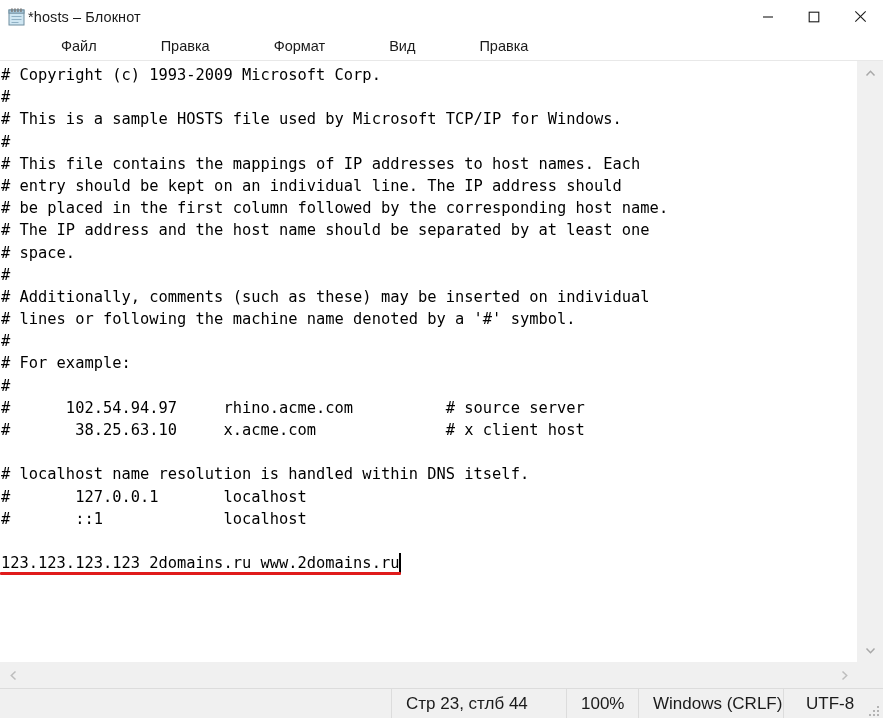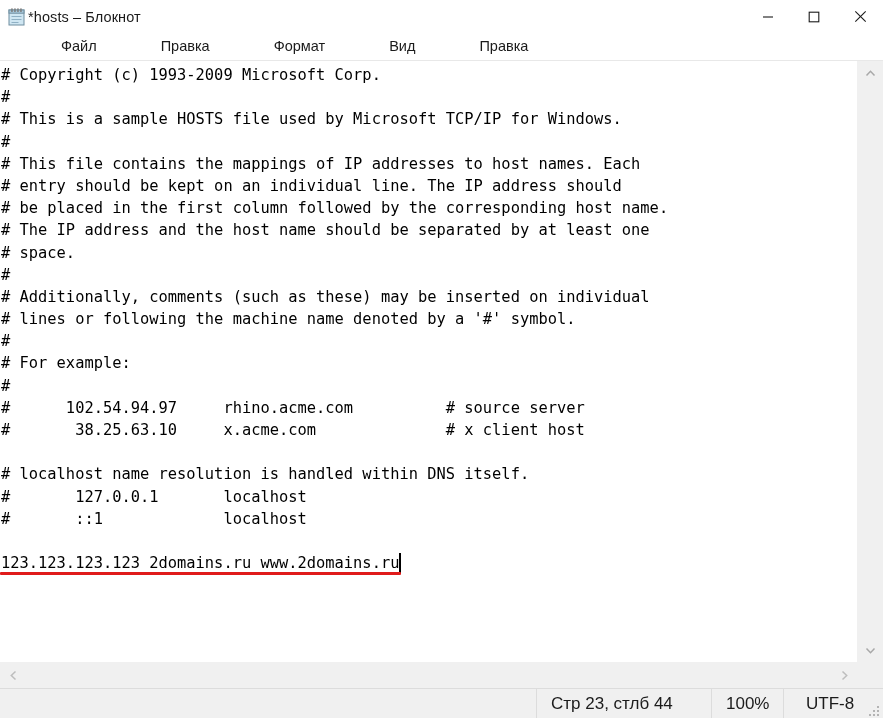--- a/index.html
+++ b/index.html
@@ -309,20 +309,21 @@
         </div>
       </div>
       <div class="corner-box"></div>
     </div>
   </div>
 
   <div class="statusbar">
     <div class="status-spacer"></div>
     <div class="status-cell cell-pos">Стр 23, стлб 44</div>
     <div class="status-cell cell-zoom">100%</div>
+    <div class="status-cell cell-eol">Windows (CRLF)</div>
     <div class="status-cell cell-enc">UTF-8</div>
     <span class="grip">
       <svg width="12" height="12" viewBox="0 0 12 12">
         <rect x="9" y="1" width="2" height="2" fill="#b4b4b4"></rect>
         <rect x="5" y="5" width="2" height="2" fill="#b4b4b4"></rect>
         <rect x="9" y="5" width="2" height="2" fill="#b4b4b4"></rect>
         <rect x="1" y="9" width="2" height="2" fill="#b4b4b4"></rect>
         <rect x="5" y="9" width="2" height="2" fill="#b4b4b4"></rect>
         <rect x="9" y="9" width="2" height="2" fill="#b4b4b4"></rect>
       </svg>

